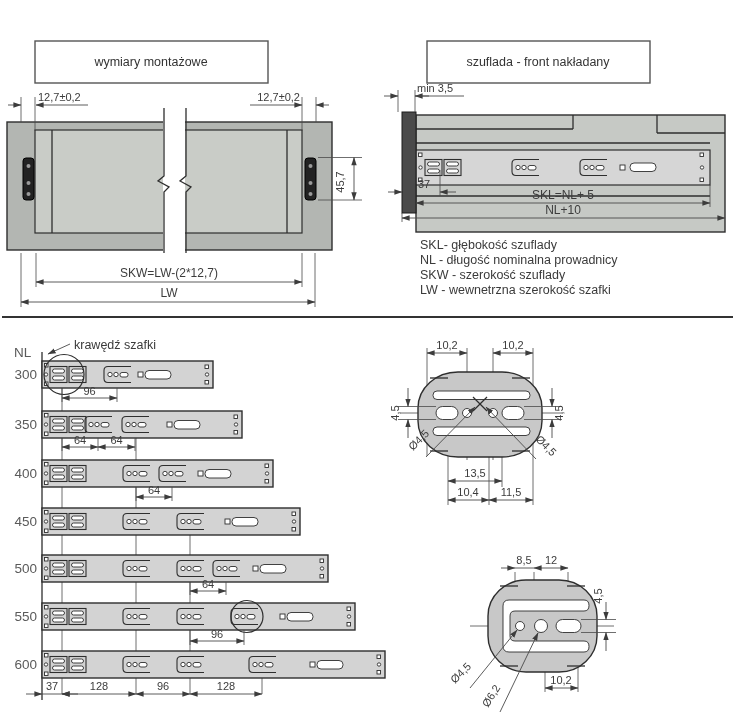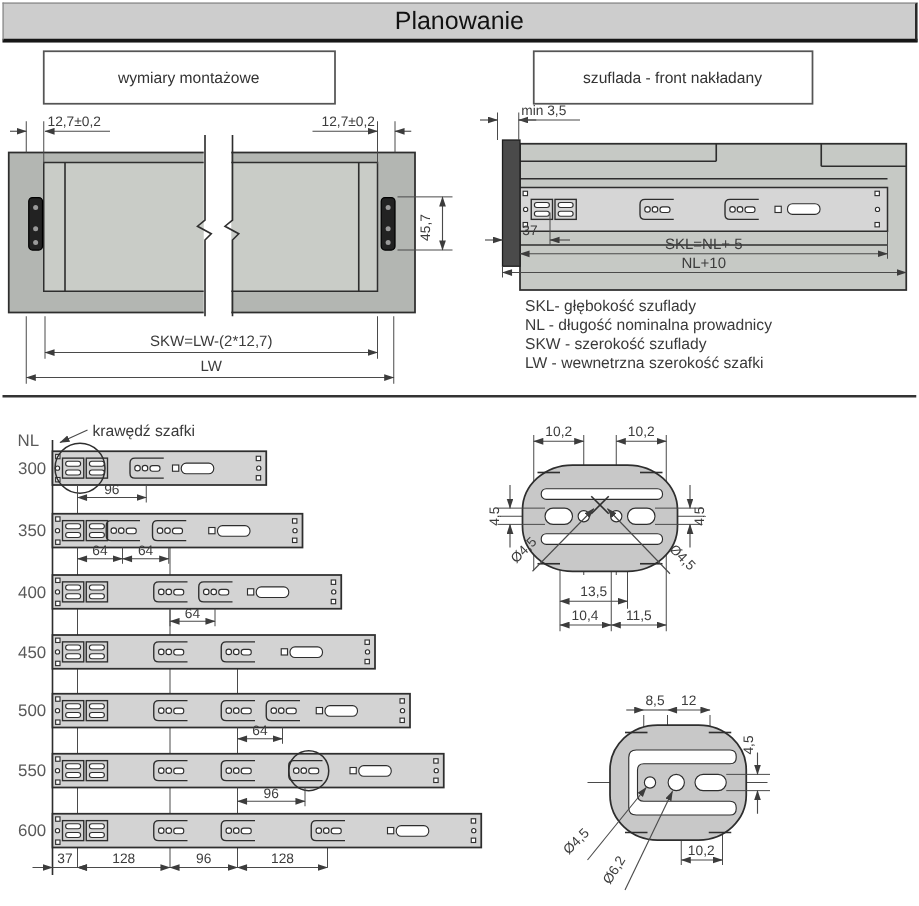--- a/index.html
+++ b/index.html
@@ -28,23 +28,20 @@
   text.frm{font-size:12px;fill:#3c3c3c;}
   text.rowlbl{font-size:13.5px;fill:#5a5a5a;}
   text.leg{font-size:12.5px;fill:#3a3a3a;}
   text.blab{font-size:12.5px;fill:#333;}
 </style>
 </head>
 <body>
 
 <div class="page">
 
-  <div class="titlebar">
-    <span>Planowanie</span>
-  </div>
 
   <svg width="735" height="725" viewBox="0 0 735 725">
     <defs>
       <marker id="ae" orient="auto" markerWidth="10" markerHeight="8" refX="8.5" refY="3">
         <path d="M0,0 L9,3 L0,6 Z" fill="#3c3c3c"></path>
       </marker>
       <marker id="as" orient="auto" markerWidth="10" markerHeight="8" refX="0.5" refY="3">
         <path d="M9,0 L0,3 L9,6 Z" fill="#3c3c3c"></path>
       </marker>
     </defs>

